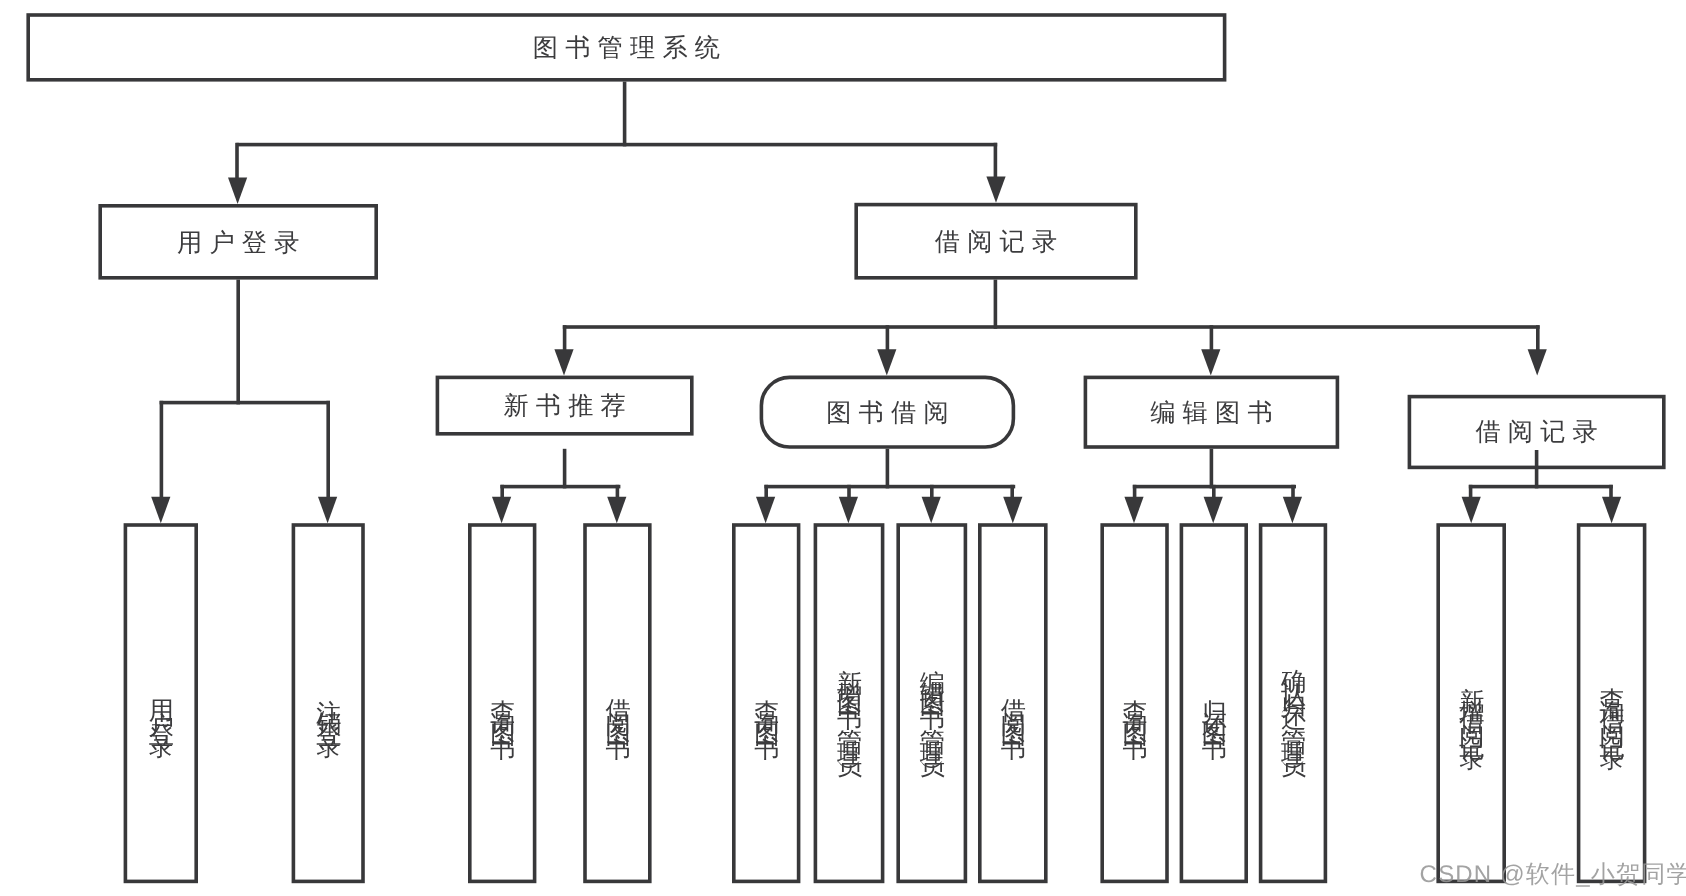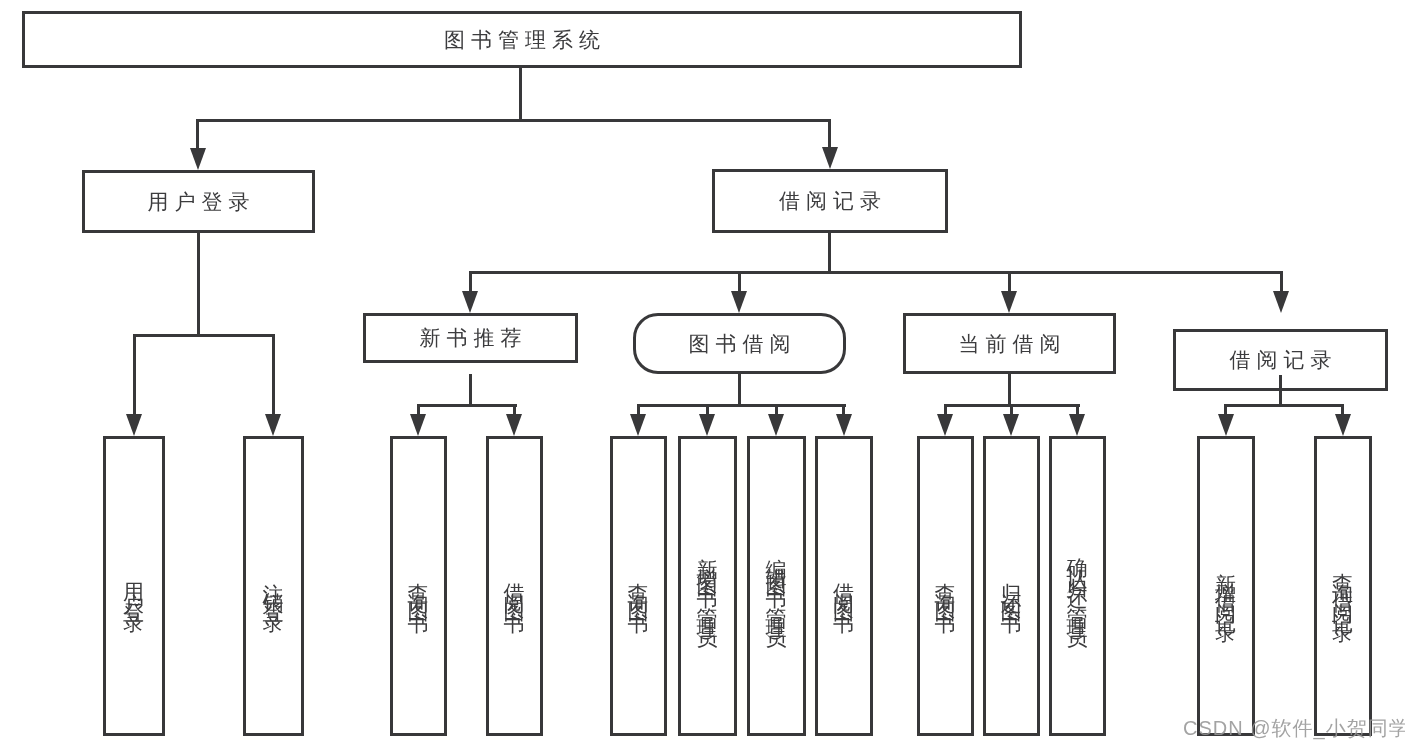--- a/index.html
+++ b/index.html
@@ -77,21 +77,21 @@
   <div class="line" style="left:1280px; top:271px; width:3px; height:22px;"></div>
   <div class="arrow" style="left:1273px; top:291px;"></div>
 
   <div class="box" style="left:363px; top:313px; width:215px; height:50px;">
     <span class="hlabel">新书推荐</span>
   </div>
   <div class="box" style="left:633px; top:313px; width:213px; height:61px;border-radius:25px;">
     <span class="hlabel">图书借阅</span>
   </div>
   <div class="box" style="left:903px; top:313px; width:213px; height:61px;">
-    <span class="hlabel">当前借阅</span>
+    <span class="hlabel">编辑图书</span>
   </div>
   <div class="box" style="left:1173px; top:329px; width:215px; height:62px;">
     <span class="hlabel">借阅记录</span>
   </div>
 
   <div class="line" style="left:469px; top:374px; width:3px; height:33px;"></div>
   <div class="line" style="left:417px; top:404px; width:100px; height:3px;"></div>
   <div class="line" style="left:417px; top:404px; width:3px; height:14px;"></div>
   <div class="arrow" style="left:410px; top:414px;"></div>
   <div class="line" style="left:513px; top:404px; width:3px; height:14px;"></div>

